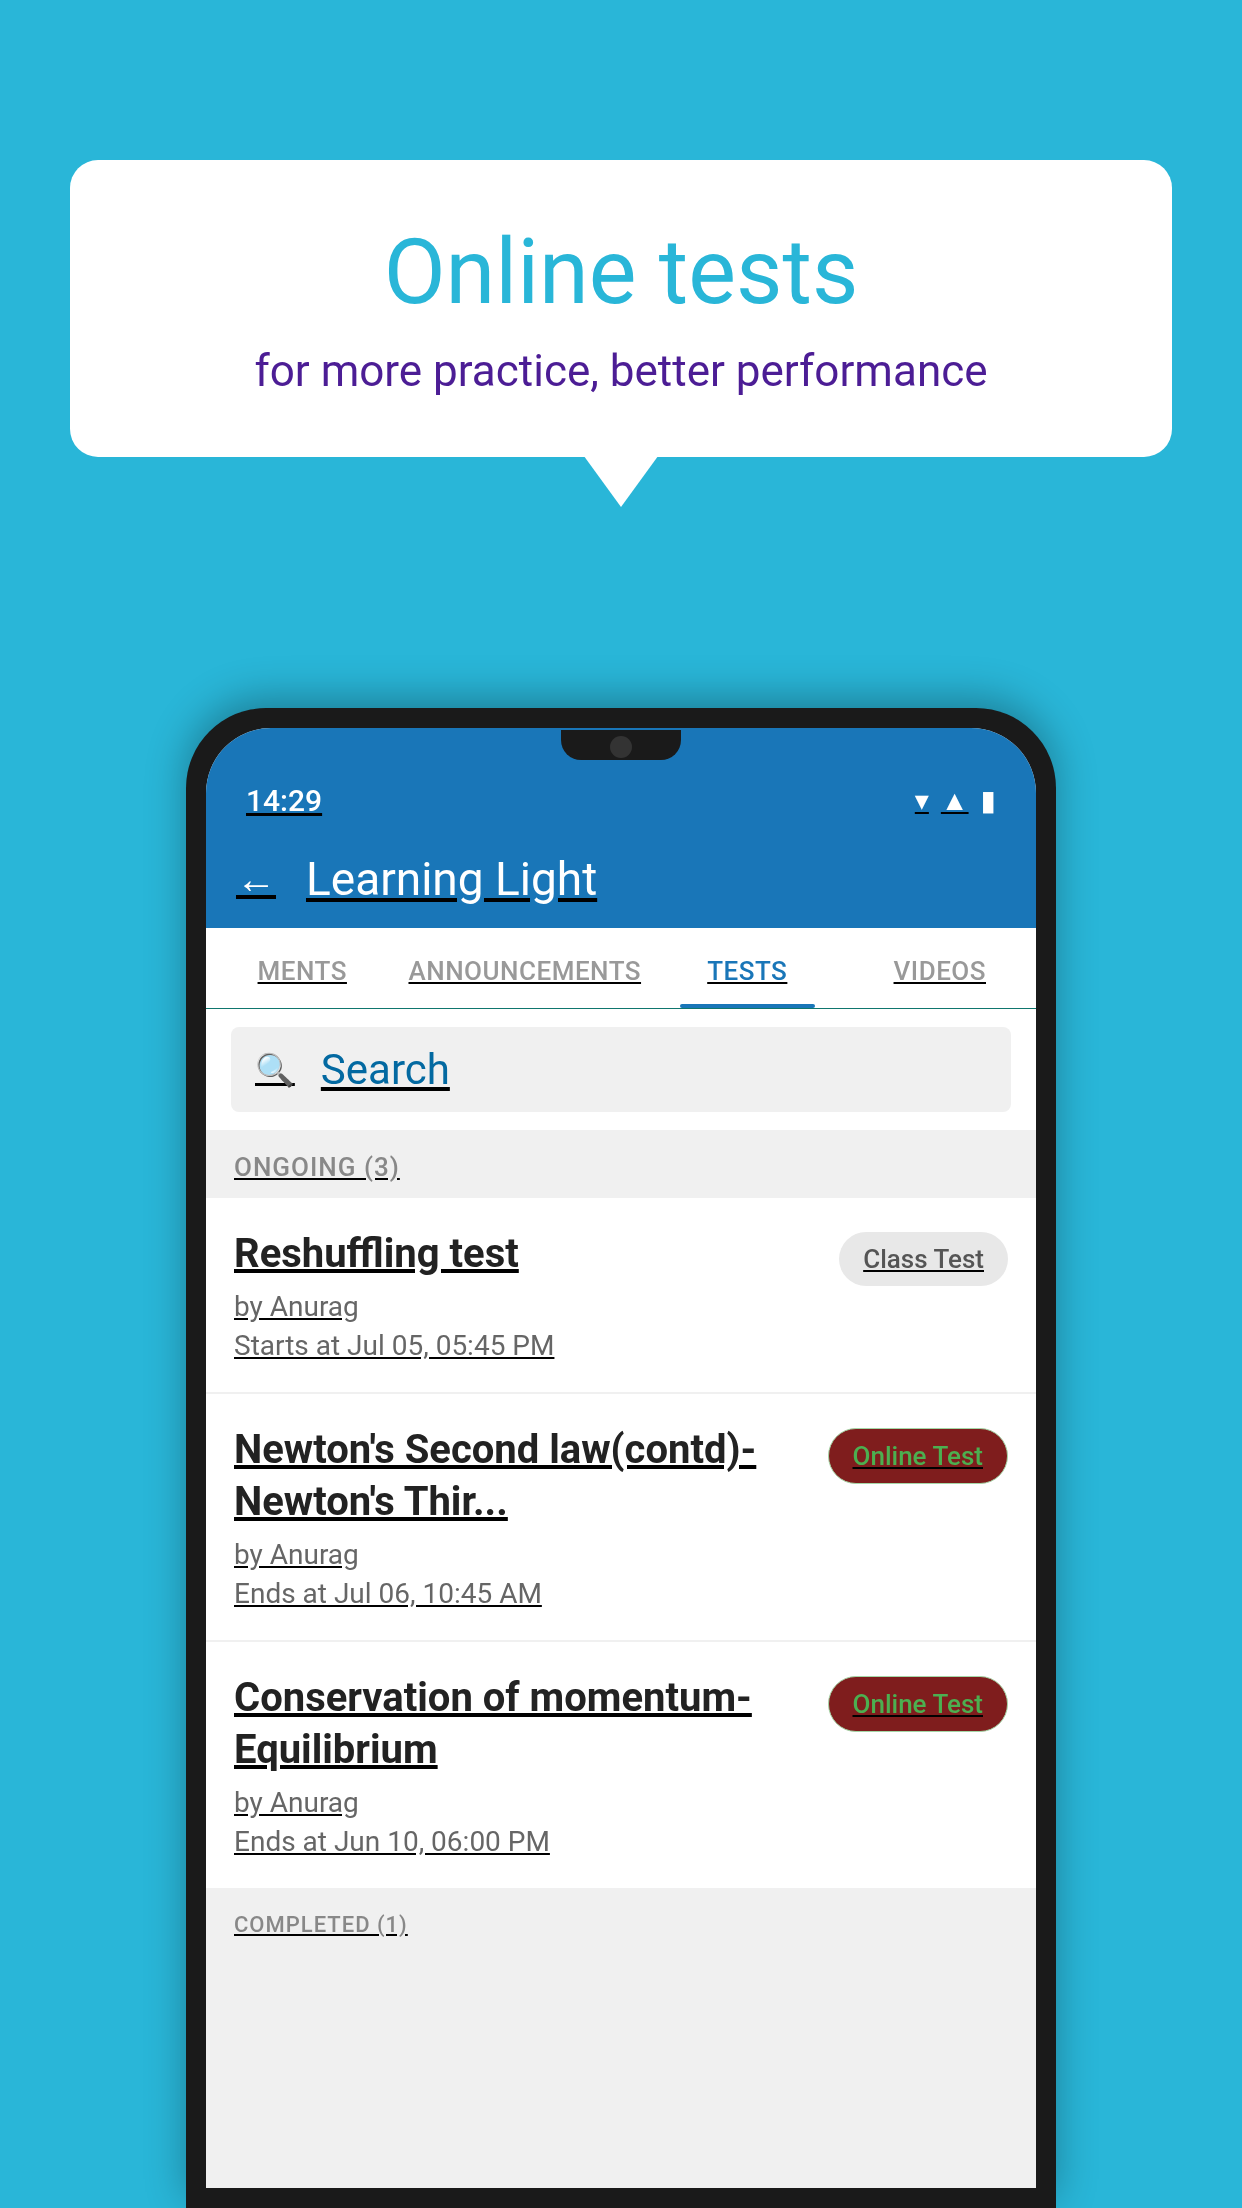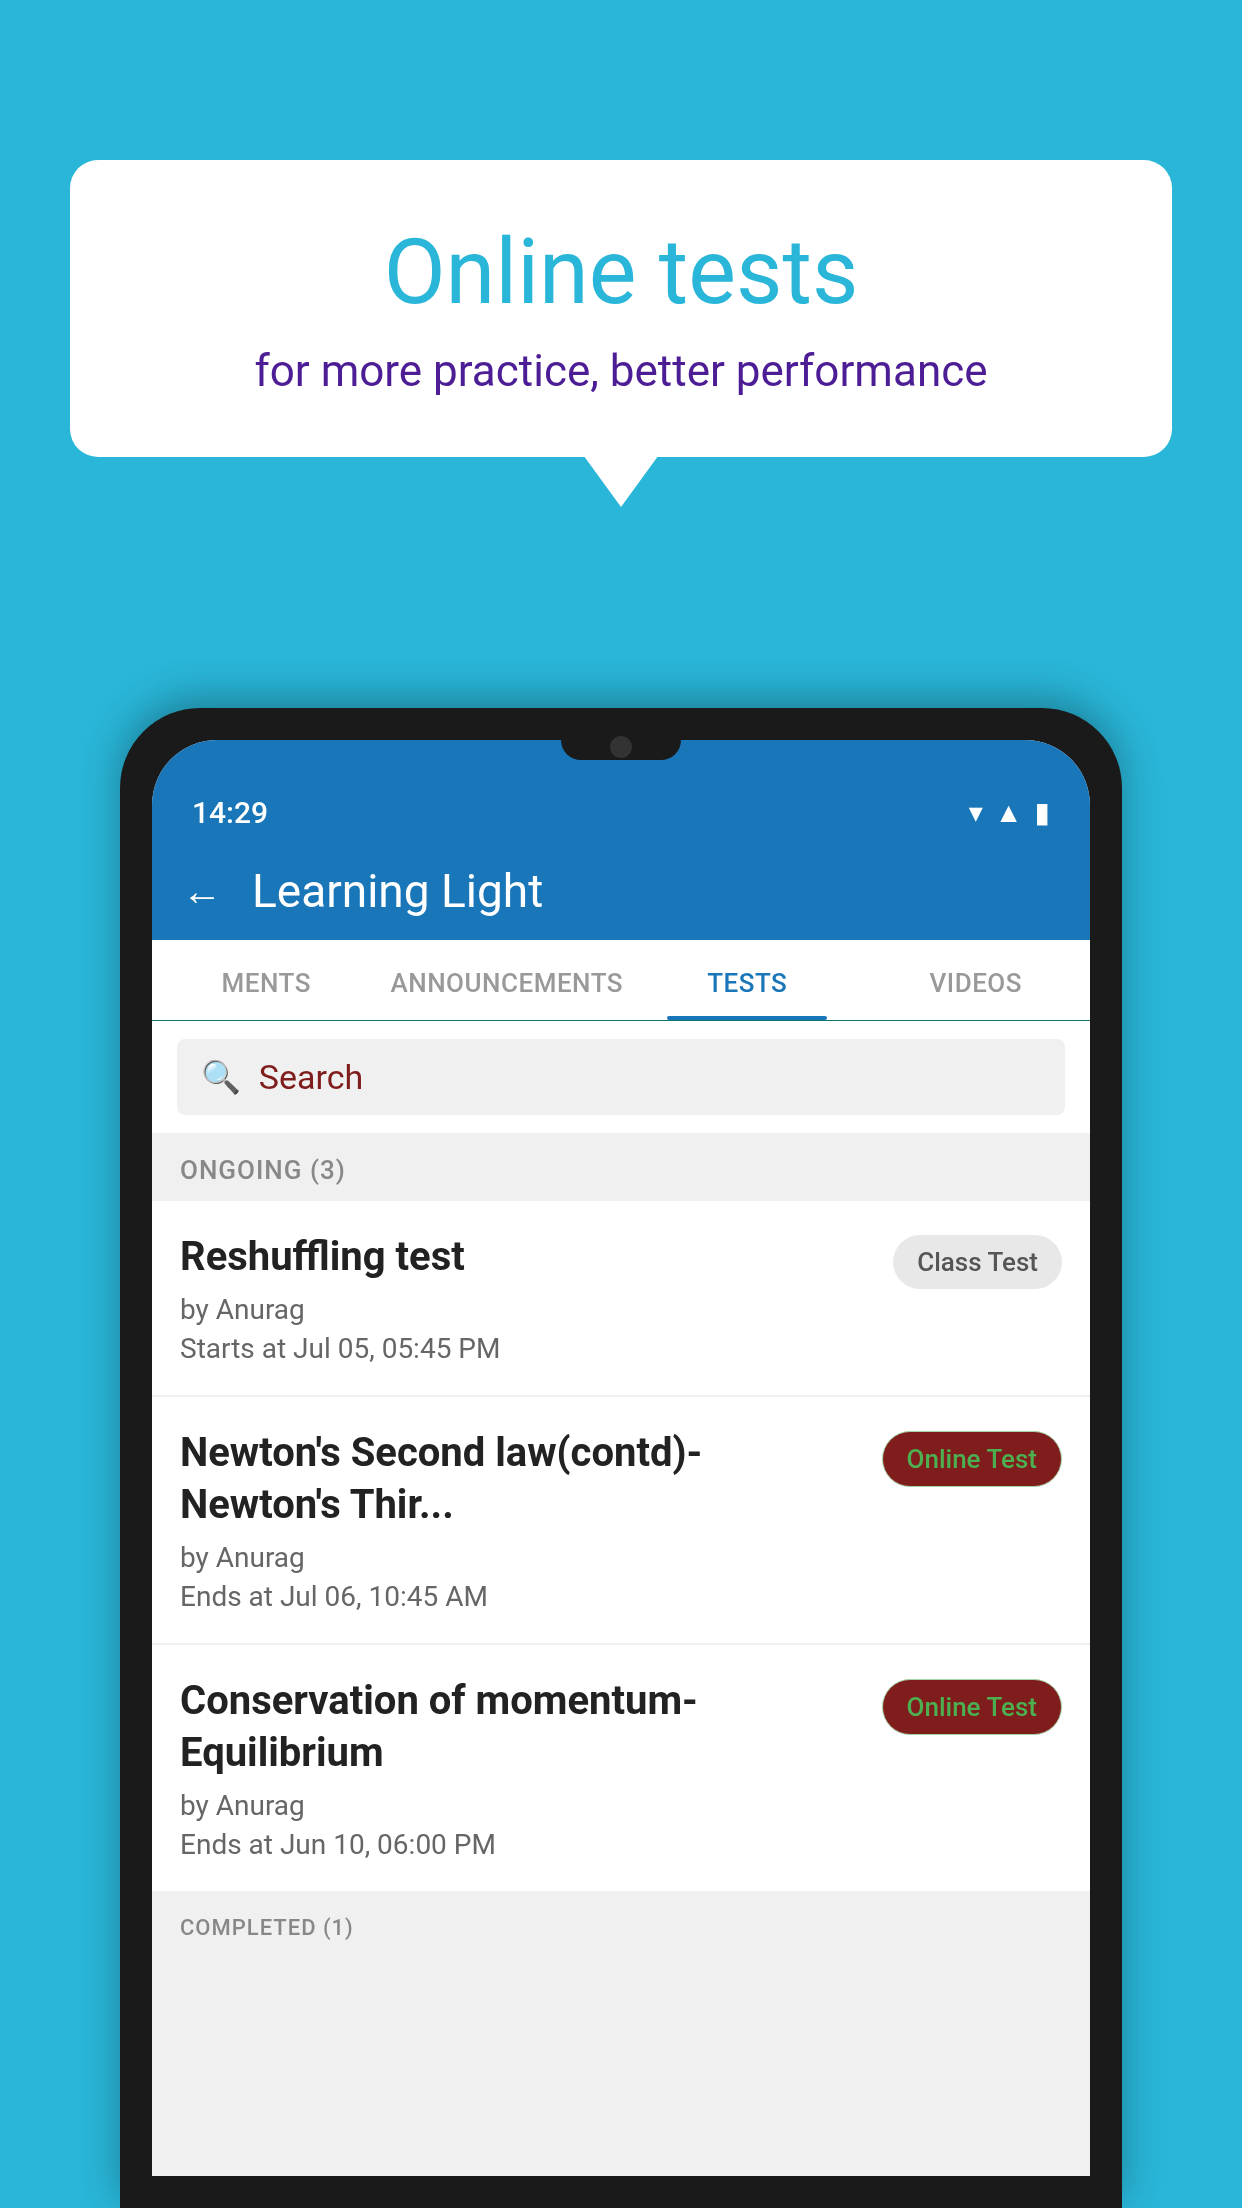--- a/index.html
+++ b/index.html
@@ -50,26 +50,27 @@
       color: #4c1d95;
       font-weight: 400;
     }
 
     
     .phone-frame {
       position: absolute;
       bottom: 0;
       left: 50%;
       transform: translateX(-50%);
-      width: 1002px;
+      width: 870px;
       height: 1500px;
       background: #1a1a1a;
       border-radius: 80px 80px 0 0;
-      padding: 32px;
+      padding: 20px;
       box-shadow: 0 -10px 40px rgba(0,0,0,0.3);
+      text-decoration: underline;
     }
 
     .phone-notch {
       position: absolute;
       top: 22px;
       left: 50%;
       transform: translateX(-50%);
       width: 120px;
       height: 30px;
       background: #1a1a1a;
@@ -198,22 +199,23 @@
       padding: 18px 24px;
       gap: 18px;
     }
 
     .search-icon-svg {
       color: #999;
       font-size: 32px;
     }
 
     .search-text {
-      color: #7f1d1d;
-      font-size: 34px;
+      color: #0369a1;
+      font-size: 42px;
+      margin-left: 8px;
     }
 
     
     .content-area {
       flex: 1;
       overflow: hidden;
       background: #f0f0f0;
     }
 
     

